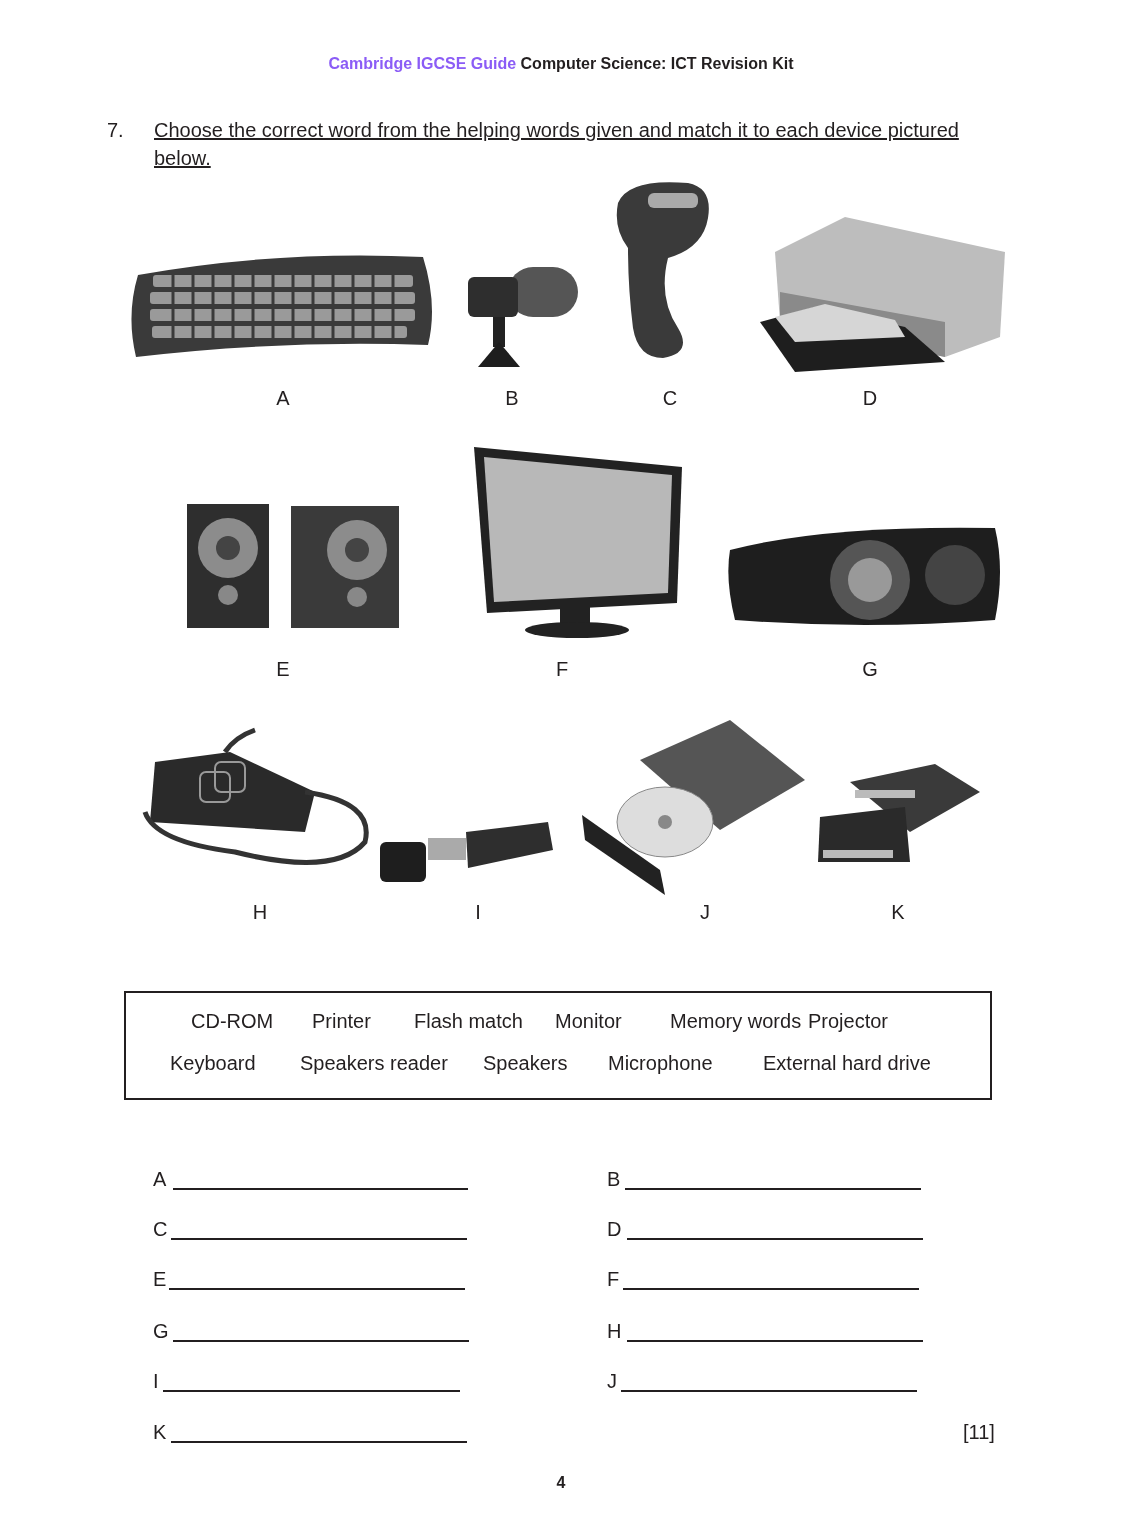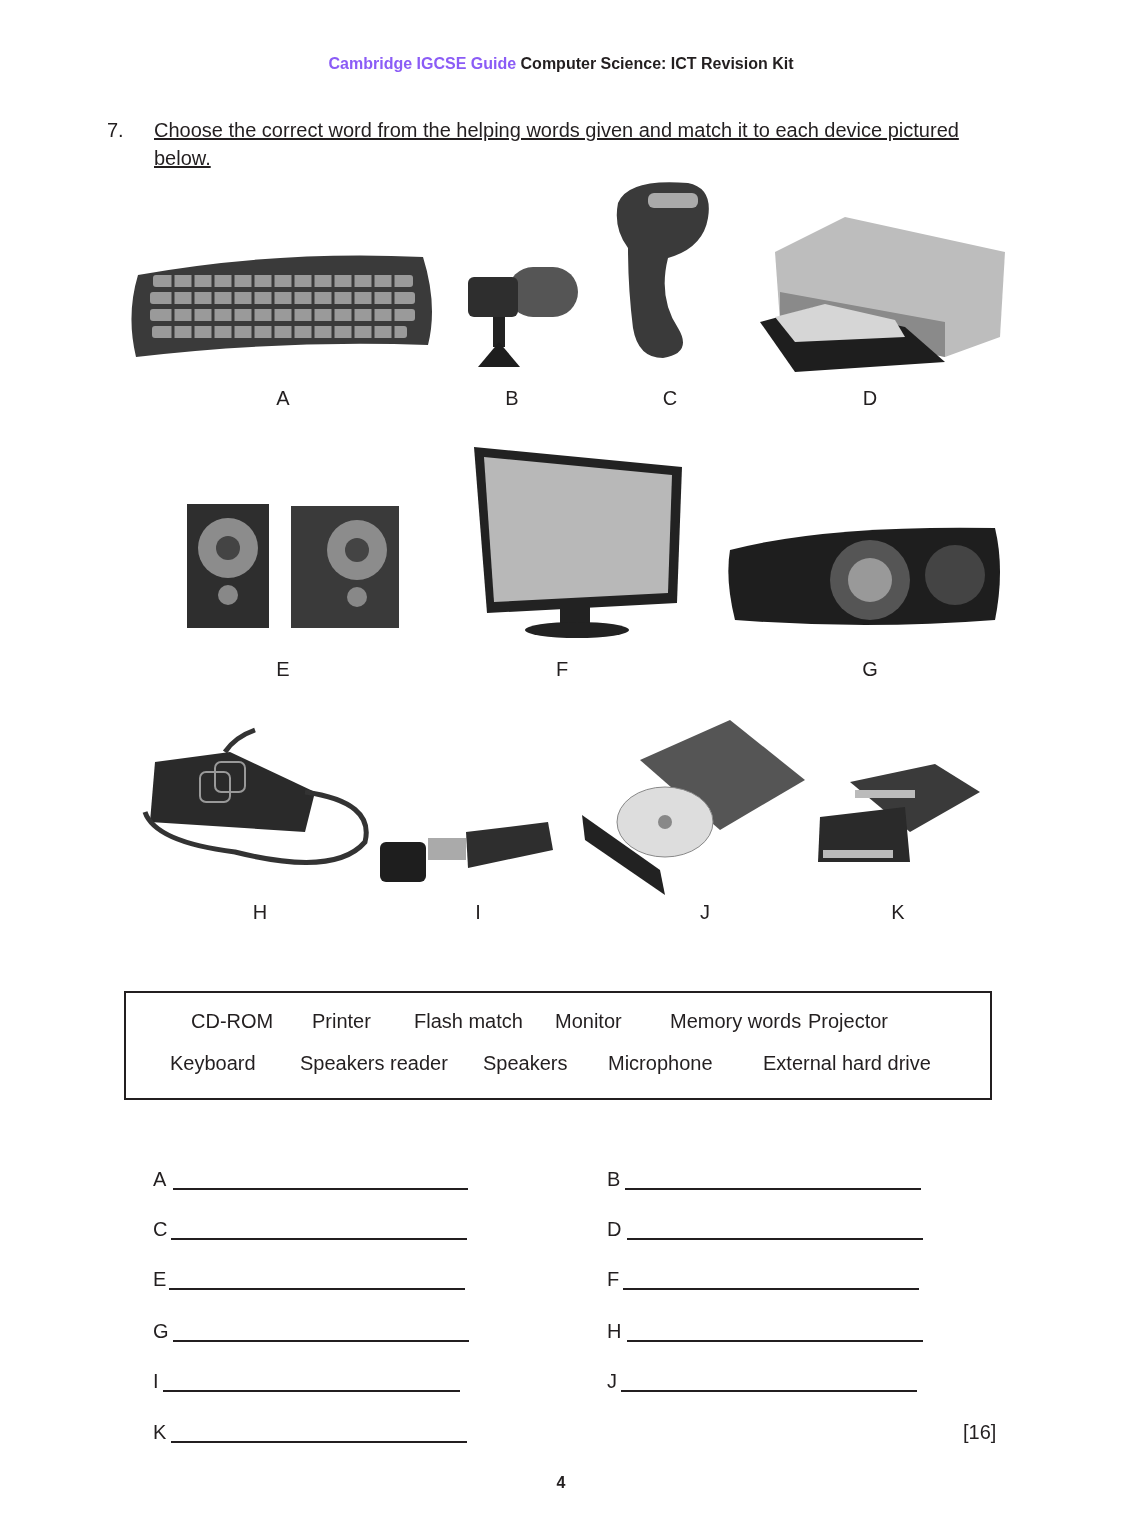--- a/index.html
+++ b/index.html
@@ -178,14 +178,14 @@
   </div>
 <div class="ans" style="left:607px;top:1370px;width:320px;height:24px">
     <span class="l">J</span>
     <span class="line" style="left:14px;width:296px"></span>
   </div>
 <div class="ans" style="left:153px;top:1421px;width:320px;height:24px">
     <span class="l">K</span>
     <span class="line" style="left:18px;width:296px"></span>
   </div>
 
-<div class="marks">[16]</div>
+<div class="marks">[11]</div>
 <div class="pg">4</div>
 
 </body></html>

